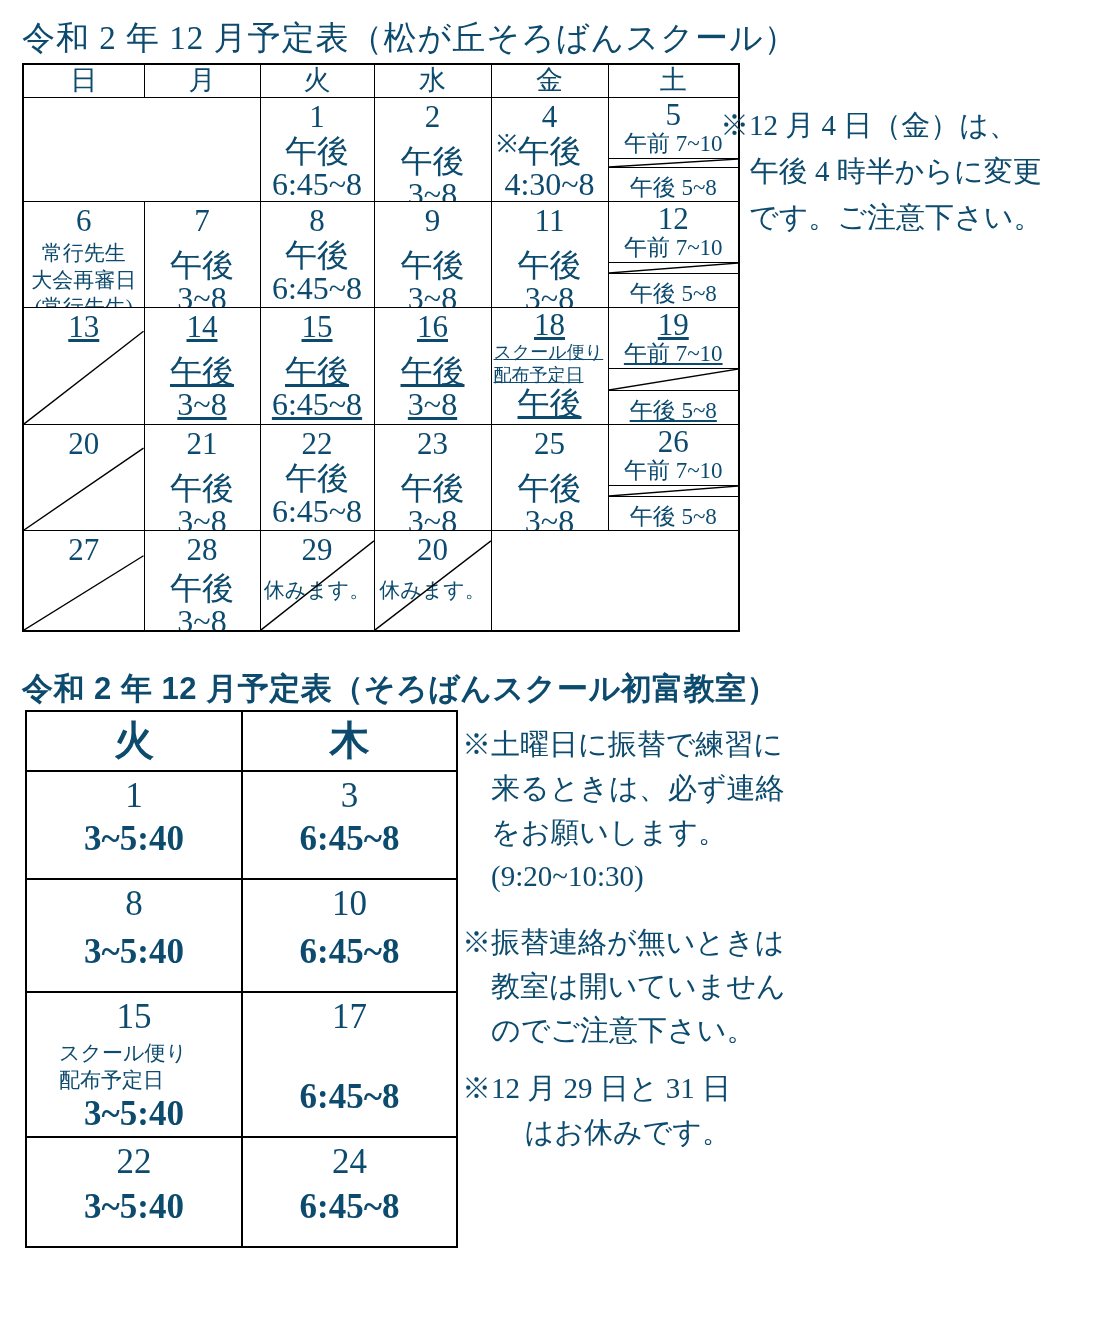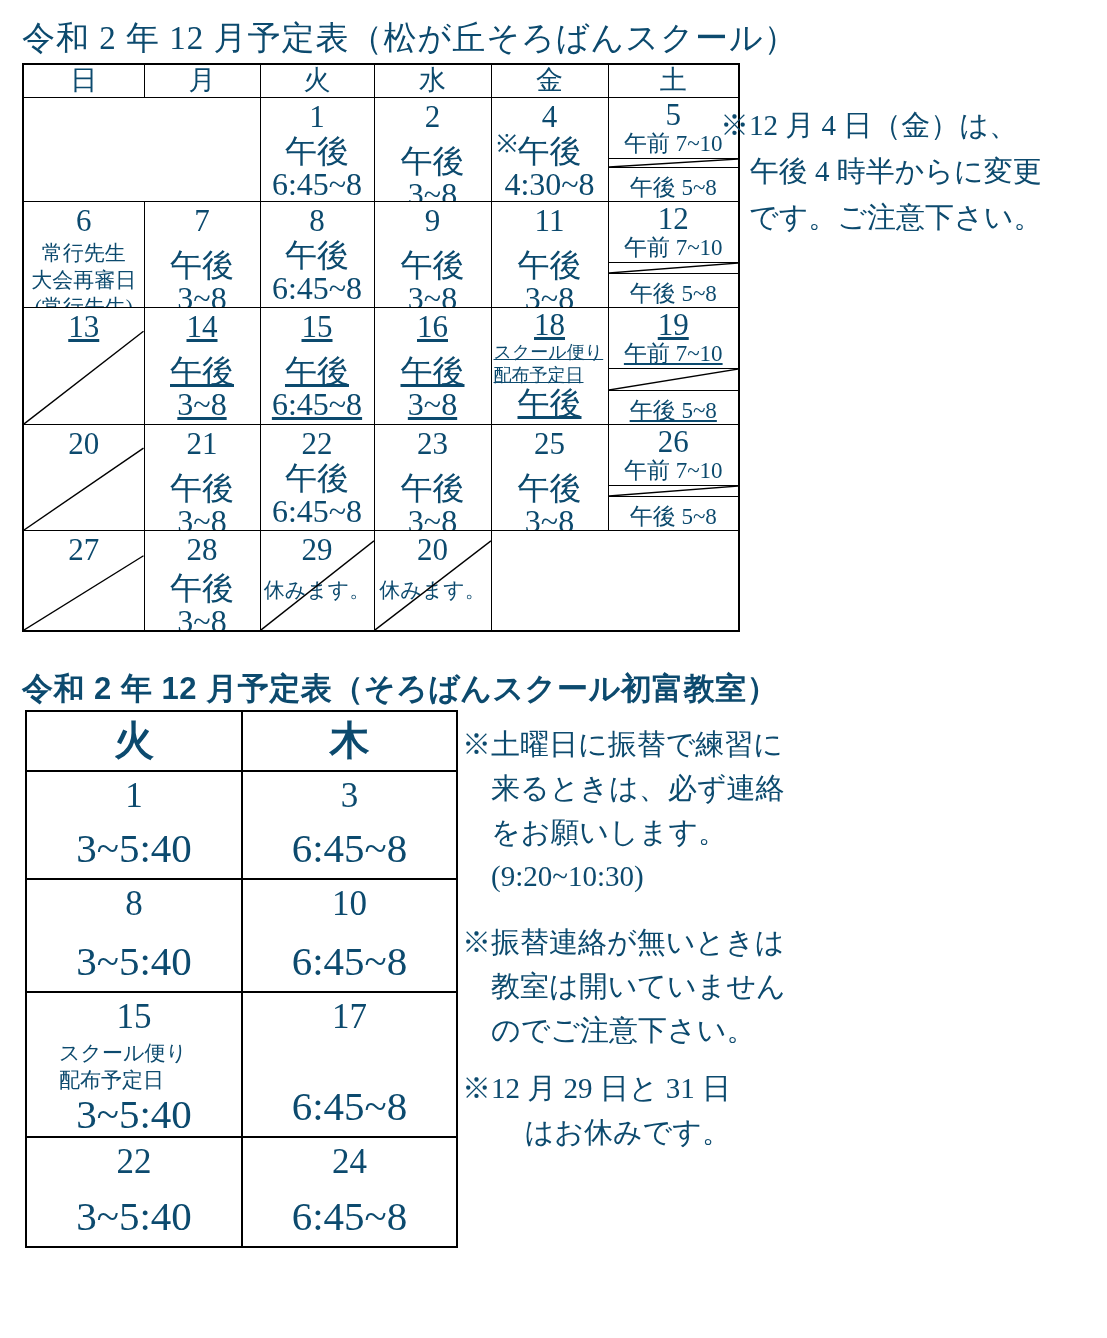--- a/index.html
+++ b/index.html
@@ -51,21 +51,21 @@
   .note1 .cont { padding-left:29px;text-align:center; }
 
   
   table.t2 { position:absolute; left:25px; top:710px; border-collapse:collapse; table-layout:fixed; }
   .t2 th, .t2 td { border:2px solid #000; padding:0; vertical-align:top; text-align:center; }
   .t2 th { height:58px; font-family:"Liberation Sans", sans-serif; font-weight:600;
            font-size:40px; line-height:56px; }
   .cell2 { display:flex; flex-direction:column; align-items:center; overflow:hidden; }
   .c2h106 { height:106px; } .c2h111 { height:111px; } .c2h143 { height:143px; } .c2h108 { height:108px; }
   .t2 .daynum2 { font-size:35px; line-height:44px; padding-top:2px; }
-  .t2 .time2   { font-size:41px; line-height:42px; margin-top:auto; padding-bottom:9px; }
+  .t2 .time2   { font-size:35px; line-height:42px; margin-top:auto; padding-bottom:18px;font-weight:bold; }
   .t2 .subtxt2 { font-family:"Liberation Sans", sans-serif; font-size:21px; line-height:27px;
                  align-self:flex-start; text-align:left; padding-left:32px; }
 
   
   .note2 { position:absolute; left:462px; font-size:29px; line-height:44px; white-space:nowrap; }
   .note2 .cont { padding-left:29px; }
   .note2a { top:722px; } .note2b { top:920px; } .note2c { top:1066px;text-align:right; }
 </style>
 </head>
 <body>

